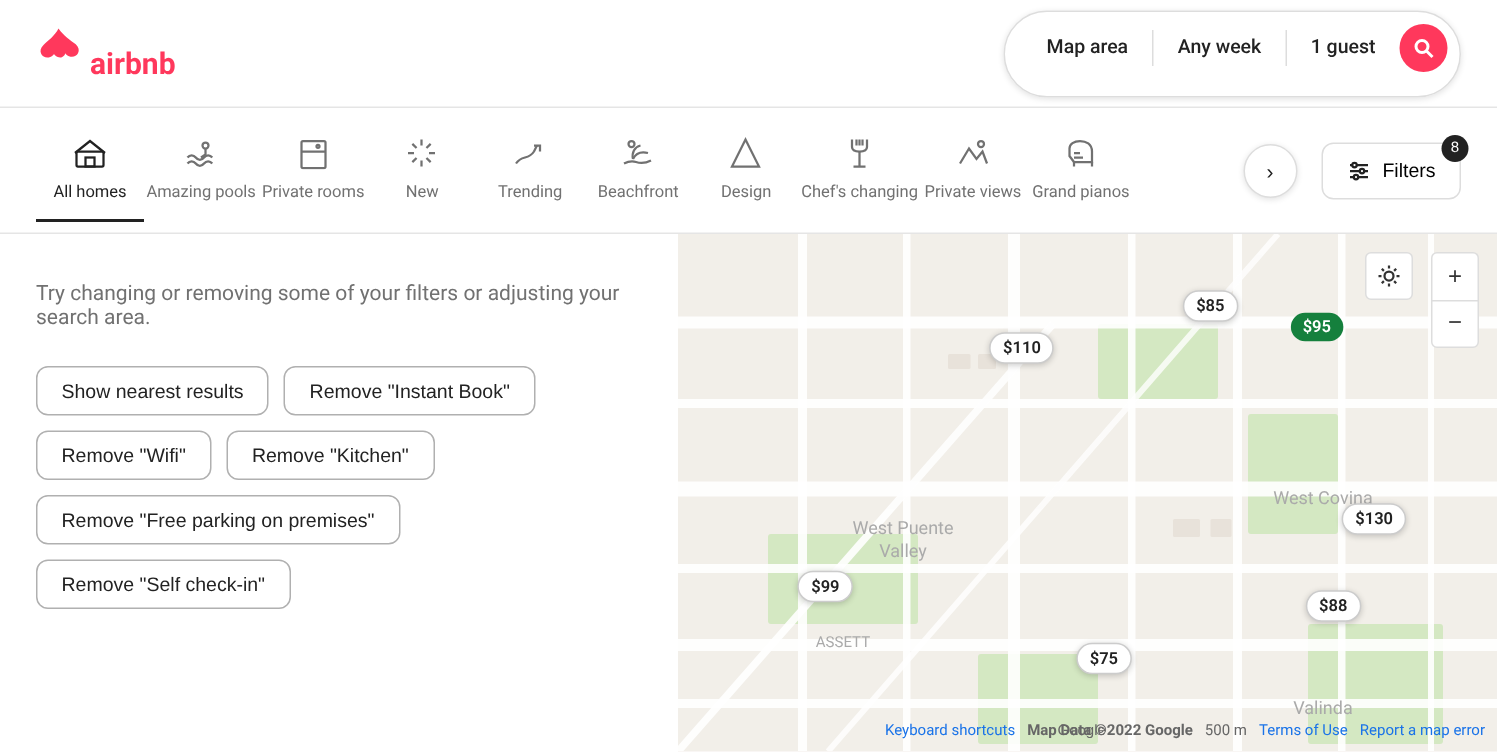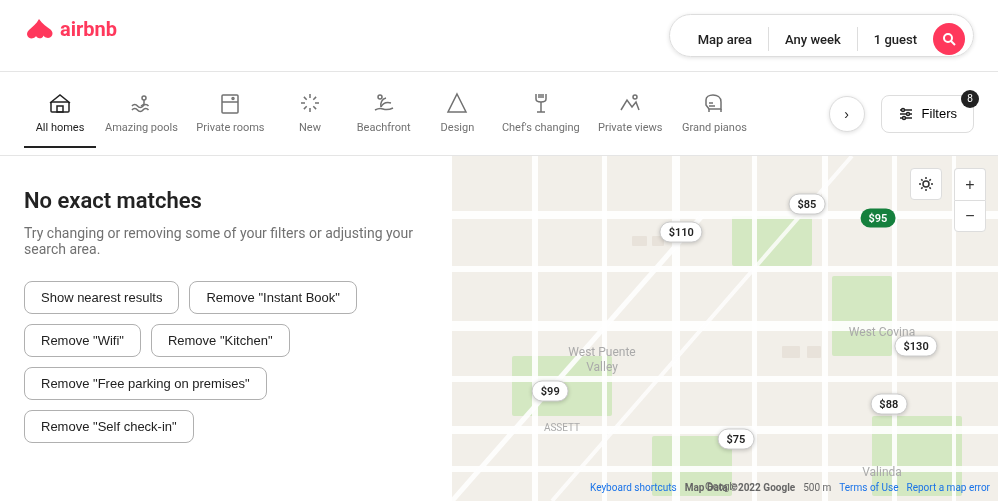--- a/index.html
+++ b/index.html
@@ -3,27 +3,27 @@
   <meta charset="utf-8">
   <style>
     * { margin: 0; padding: 0; box-sizing: border-box; }
     body { font-family: -apple-system, BlinkMacSystemFont, 'Segoe UI', Roboto, sans-serif; width: 998px; height: 501px; overflow: hidden; background: #fff; }
 
     
     .header {
       display: flex; align-items: center; justify-content: space-between;
       padding: 12px 24px; border-bottom: 1px solid #e5e5e5; height: 72px;
     }
-    .logo { display: flex; align-items: flex-start; gap: 6px; }
+    .logo { display: flex; align-items: flex-end; gap: 6px; }
     .logo-icon { color: #FF385C; font-size: 28px; }
     .logo-text { color: #FF385C; font-weight: 700; font-size: 20px; }
 
     .search-bar {
       display: flex; align-items: center; border: 1px solid #ddd;
-      border-radius: 40px; padding: 8px 8px 1px 16px;
+      border-radius: 40px; padding: 8px 8px 16px 16px;
       box-shadow: 0 1px 4px rgba(0,0,0,0.12); gap: 4px; cursor: pointer;
     }
     .search-bar-section { padding: 0 12px; font-size: 13px; font-weight: 500; color: #222; }
     .search-bar-divider { width: 1px; height: 24px; background: #ddd; }
     .search-btn {
       background: #FF385C; border: none; border-radius: 50%; width: 32px; height: 32px;
       display: flex; align-items: center; justify-content: center; cursor: pointer; color: #fff; font-size: 14px;
     }
 
     .header-right { display: flex; align-items: center; gap: 8px; }
@@ -196,20 +196,29 @@
       </span>
       <span>Private rooms</span>
     </div>
     <div class="category-item">
       <span class="category-icon">
         <svg width="22" height="22" viewBox="0 0 22 22" fill="none" stroke="#717171" stroke-width="1.5">
           <path d="M11 2v4M11 16v4M2 11h4M16 11h4M4.9 4.9l2.8 2.8M14.3 14.3l2.8 2.8M4.9 17.1l2.8-2.8M14.3 7.7l2.8-2.8"></path>
         </svg>
       </span>
       <span>New</span>
+    </div>
+    <div class="category-item">
+      <span class="category-icon">
+        <svg width="22" height="22" viewBox="0 0 22 22" fill="none" stroke="#717171" stroke-width="1.5">
+          <path d="M2 18c4-6 8-2 12-8l2-4"></path>
+          <path d="M14 6h4v4"></path>
+        </svg>
+      </span>
+      <span>Trending</span>
     </div>
     <div class="category-item">
       <span class="category-icon">
         <svg width="22" height="22" viewBox="0 0 22 22" fill="none" stroke="#717171" stroke-width="1.5">
           <path d="M2 18c2-1 5-2 8-1s6 1 10-1"></path>
           <path d="M8 15c-1-4 1-8 5-9"></path>
           <path d="M8 15c2-4 6-5 10-4"></path>
           <circle cx="7" cy="5" r="2"></circle>
         </svg>
       </span>
@@ -272,21 +281,20 @@
       <circle cx="6" cy="12" r="1.5" fill="#fff" stroke="#222"></circle>
     </svg>
     <span>Filters</span>
     <div class="filters-badge">8</div>
   </button>
 </nav>
 
 <div class="main">
 
   <div class="left-panel">
-    <h2 class="no-matches-title">No exact matches</h2>
     <p class="no-matches-desc">Try changing or removing some of your filters or adjusting your search area.</p>
 
     <div class="filter-buttons-row">
       <button class="filter-tag">Show nearest results</button>
       <button class="filter-tag">Remove "Instant Book"</button>
       <button class="filter-tag">Remove "Wifi"</button>
       <button class="filter-tag">Remove "Kitchen"</button>
     </div>
     <div class="filter-buttons-row">
       <button class="filter-tag">Remove "Free parking on premises"</button>

